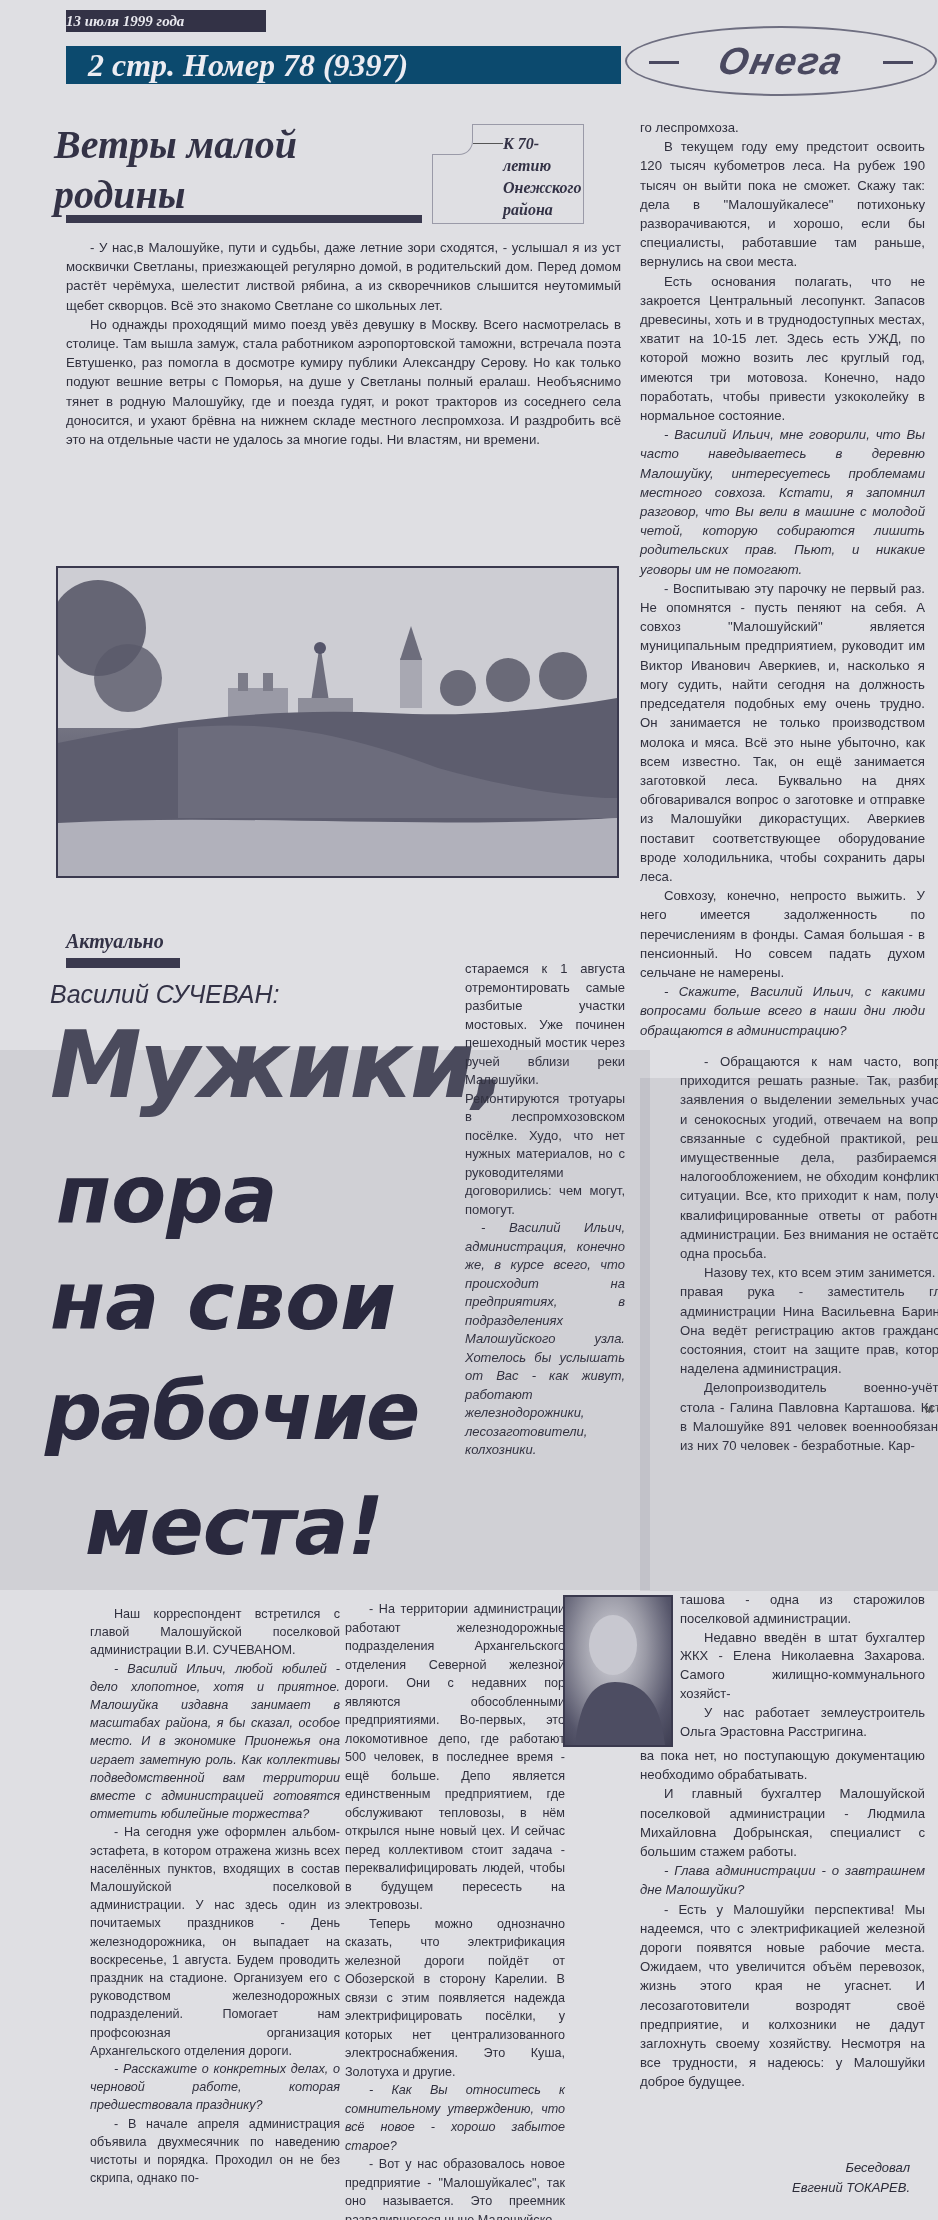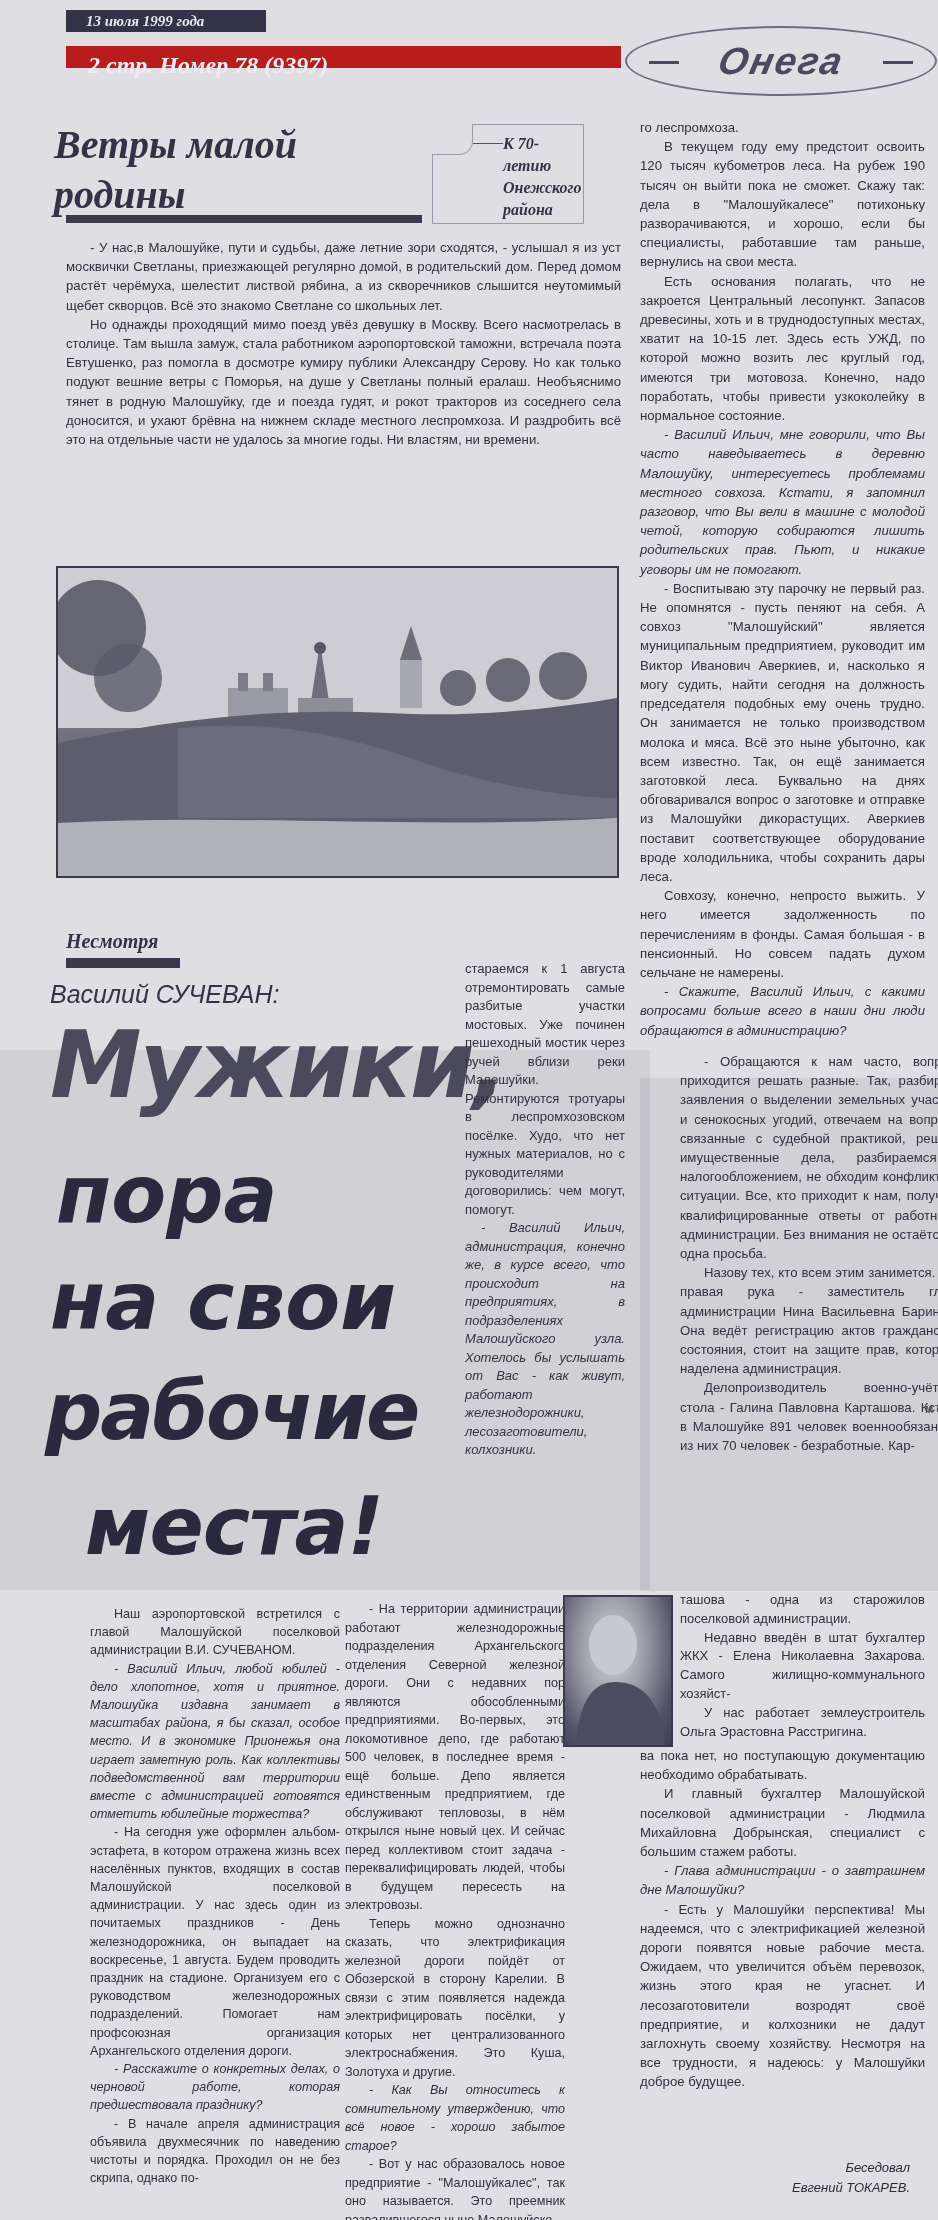--- a/index.html
+++ b/index.html
@@ -1,23 +1,23 @@
 <!DOCTYPE html>
 <html><head>
 <meta charset="utf-8">
 <style>
   html,body{margin:0;padding:0;}
   body{width:938px;height:2220px;background:#dfdfe3;position:relative;overflow:hidden;
        font-family:"Liberation Sans",sans-serif;color:#2b2b38;}
   .abs{position:absolute;}
   .date-box{left:66px;top:10px;width:200px;height:22px;background:#333246;color:#e8e8ee;
             font-family:"Liberation Serif",serif;font-style:italic;font-weight:bold;font-size:15px;
-            line-height:22px;padding-left:20px;box-sizing:border-box;}
-  .issue-bar{left:66px;top:46px;width:555px;height:22px;background:#b91c1c;color:#ececf2;
-             font-family:"Liberation Serif",serif;font-style:italic;font-weight:bold;font-size:24px;
+            line-height:22px;padding-left:0;box-sizing:border-box;}
+  .issue-bar{left:66px;top:46px;width:555px;height:38px;background:#0c4a6e;color:#ececf2;
+             font-family:"Liberation Serif",serif;font-style:italic;font-weight:bold;font-size:32px;
              line-height:38px;padding-left:22px;box-sizing:border-box;}
   .logo-oval{left:625px;top:26px;width:312px;height:70px;border:2px solid #6e6e80;border-radius:50%;
              box-sizing:border-box;display:flex;align-items:center;justify-content:center;}
   .logo-text{font-family:"Liberation Sans",sans-serif;font-style:italic;font-weight:bold;font-size:38px;
              color:#4a4960;letter-spacing:2px;transform:skewX(-12deg);}
   .logo-line{position:absolute;height:3px;background:#4a4960;top:33px;}
   .h1{left:54px;top:120px;width:360px;font-family:"Liberation Serif",serif;font-style:italic;font-weight:bold;
       font-size:40px;line-height:50px;color:#333246;}
   .h1-rule{left:66px;top:215px;width:356px;height:8px;background:#3a394e;}
   .anniv{left:432px;top:124px;width:152px;height:100px;border:1px solid #9a9aa8;box-sizing:border-box;
@@ -112,37 +112,37 @@
 <div class="abs body-text rcol1">
   <p style="text-indent:0">го леспромхоза.</p>
   <p>В текущем году ему предстоит освоить 120 тысяч кубометров леса. На рубеж 190 тысяч он выйти пока не сможет. Скажу так: дела в "Малошуйкалесе" потихоньку разворачиваются, и хорошо, если бы специалисты, работавшие там раньше, вернулись на свои места.</p>
   <p>Есть основания полагать, что не закроется Центральный лесопункт. Запасов древесины, хоть и в труднодоступных местах, хватит на 10-15 лет. Здесь есть УЖД, по которой можно возить лес круглый год, имеются три мотовоза. Конечно, надо поработать, чтобы привести узкоколейку в нормальное состояние.</p>
   <p class="it">- Василий Ильич, мне говорили, что Вы часто наведываетесь в деревню Малошуйку, интересуетесь проблемами местного совхоза. Кстати, я запомнил разговор, что Вы вели в машине с молодой четой, которую собираются лишить родительских прав. Пьют, и никакие уговоры им не помогают.</p>
   <p>- Воспитываю эту парочку не первый раз. Не опомнятся - пусть пеняют на себя. А совхоз "Малошуйский" является муниципальным предприятием, руководит им Виктор Иванович Аверкиев, и, насколько я могу судить, найти сегодня на должность председателя подобных ему очень трудно. Он занимается не только производством молока и мяса. Всё это ныне убыточно, как всем известно. Так, он ещё занимается заготовкой леса. Буквально на днях обговаривался вопрос о заготовке и отправке из Малошуйки дикорастущих. Аверкиев поставит соответствующее оборудование вроде холодильника, чтобы сохранить дары леса.</p>
   <p>Совхозу, конечно, непросто выжить. У него имеется задолженность по перечислениям в фонды. Самая большая - в пенсионный. Но совсем падать духом сельчане не намерены.</p>
   <p class="it">- Скажите, Василий Ильич, с какими вопросами больше всего в наши дни люди обращаются в администрацию?</p>
 </div>
 
-<div class="abs section-label">Несмотря</div>
+<div class="abs section-label">Актуально</div>
 <div class="abs section-rule"></div>
 <div class="abs speaker">Василий СУЧЕВАН:</div>
 
 <div class="abs headline hl1">Мужики,</div>
 <div class="abs headline hl2">пора</div>
 <div class="abs headline hl3">на свои</div>
 <div class="abs headline hl4">рабочие</div>
 <div class="abs headline hl5">места!</div>
 
 <div class="abs body-text narrow">
   <p style="text-indent:0">стараемся к 1 августа отремонтировать самые разбитые участки мостовых. Уже починен пешеходный мостик через ручей вблизи реки Малошуйки. Ремонтируются тротуары в леспромхозовском посёлке. Худо, что нет нужных материалов, но с руководителями договорились: чем могут, помогут.</p>
   <p class="it">- Василий Ильич, администрация, конечно же, в курсе всего, что происходит на предприятиях, в подразделениях Малошуйского узла. Хотелось бы услышать от Вас - как живут, работают железнодорожники, лесозаготовители, колхозники.</p>
 </div>
 
 <div class="abs body-text lc1">
-  <p>Наш аэропортовской встретился с главой Малошуйской поселковой администрации В.И. СУЧЕВАНОМ.</p>
+  <p>Наш корреспондент встретился с главой Малошуйской поселковой администрации В.И. СУЧЕВАНОМ.</p>
   <p class="it">- Василий Ильич, любой юбилей - дело хлопотное, хотя и приятное. Малошуйка издавна занимает в масштабах района, я бы сказал, особое место. И в экономике Прионежья она играет заметную роль. Как коллективы подведомственной вам территории вместе с администрацией готовятся отметить юбилейные торжества?</p>
   <p>- На сегодня уже оформлен альбом-эстафета, в котором отражена жизнь всех населённых пунктов, входящих в состав Малошуйской поселковой администрации. У нас здесь один из почитаемых праздников - День железнодорожника, он выпадает на воскресенье, 1 августа. Будем проводить праздник на стадионе. Организуем его с руководством железнодорожных подразделений. Помогает нам профсоюзная организация Архангельского отделения дороги.</p>
   <p class="it">- Расскажите о конкретных делах, о черновой работе, которая предшествовала празднику?</p>
   <p>- В начале апреля администрация объявила двухмесячник по наведению чистоты и порядка. Проходил он не без скрипа, однако по-</p>
 </div>
 
 <div class="abs body-text lc2">
   <p>- На территории администрации работают железнодорожные подразделения Архангельского отделения Северной железной дороги. Они с недавних пор являются обособленными предприятиями. Во-первых, это локомотивное депо, где работают 500 человек, в последнее время - ещё больше. Депо является единственным предприятием, где обслуживают тепловозы, в нём открылся ныне новый цех. И сейчас перед коллективом стоит задача - переквалифицировать людей, чтобы в будущем пересесть на электровозы.</p>
   <p>Теперь можно однозначно сказать, что электрификация железной дороги пойдёт от Обозерской в сторону Карелии. В связи с этим появляется надежда электрифицировать посёлки, у которых нет централизованного электроснабжения. Это Куша, Золотуха и другие.</p>
   <p class="it">- Как Вы относитесь к сомнительному утверждению, что всё новое - хорошо забытое старое?</p>

